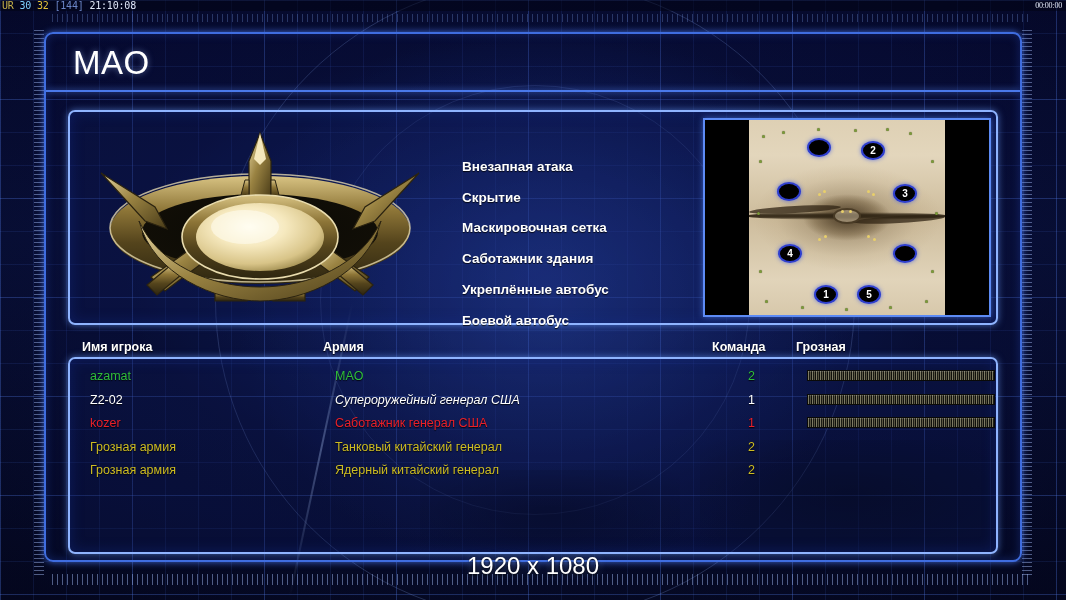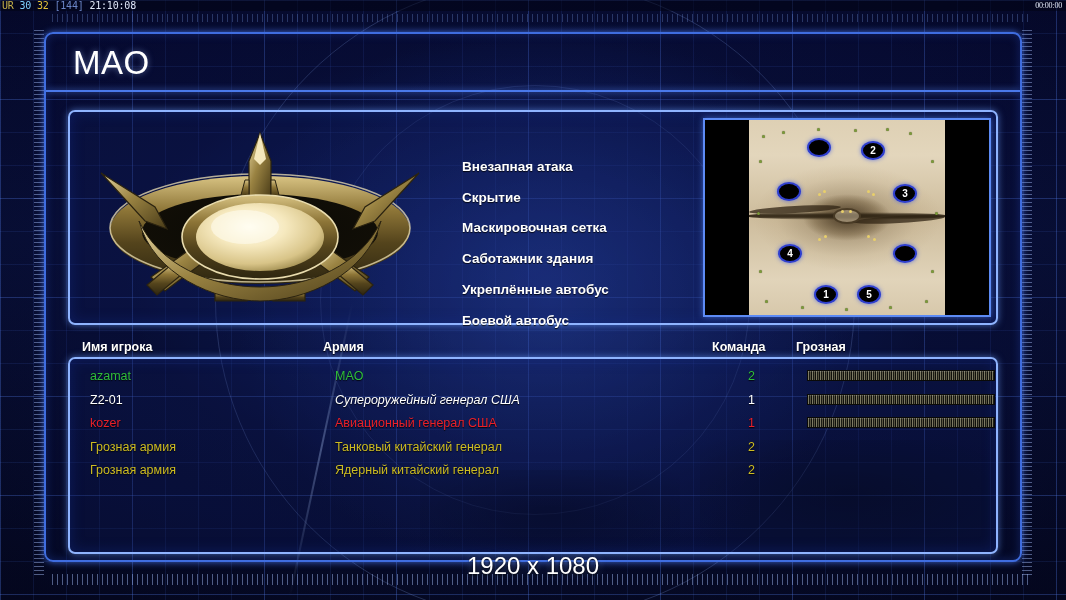--- a/index.html
+++ b/index.html
@@ -457,28 +457,28 @@
   </div>
 
   <div class="rows" id="player-rows">
       <div class="row" style="top: 8px;">
         <div class="cell c-name" style="color: rgb(47, 189, 58);">azamat</div>
         <div class="cell c-army" style="color: rgb(47, 189, 58);">MAO</div>
         <div class="cell c-team" style="color: rgb(47, 189, 58);">2</div>
         <div class="progbar"></div>
       </div>
       <div class="row" style="top: 31.6px;">
-        <div class="cell c-name" style="color: rgb(255, 255, 255);">Z2-01</div>
+        <div class="cell c-name" style="color: rgb(255, 255, 255);">Z2-02</div>
         <div class="cell c-army" style="color: rgb(255, 255, 255); font-style: italic;">Супероружейный генерал США</div>
         <div class="cell c-team" style="color: rgb(255, 255, 255);">1</div>
         <div class="progbar"></div>
       </div>
       <div class="row" style="top: 55.2px;">
         <div class="cell c-name" style="color: rgb(232, 32, 42);">kozer</div>
-        <div class="cell c-army" style="color: rgb(232, 32, 42);">Авиационный генерал США</div>
+        <div class="cell c-army" style="color: rgb(232, 32, 42);">Саботажник генерал США</div>
         <div class="cell c-team" style="color: rgb(232, 32, 42);">1</div>
         <div class="progbar"></div>
       </div>
       <div class="row" style="top: 78.8px;">
         <div class="cell c-name" style="color: rgb(204, 187, 34);">Грозная армия</div>
         <div class="cell c-army" style="color: rgb(204, 187, 34);">Танковый китайский генерал</div>
         <div class="cell c-team" style="color: rgb(204, 187, 34);">2</div>
       </div>
       <div class="row" style="top: 102.4px;">
         <div class="cell c-name" style="color: rgb(204, 187, 34);">Грозная армия</div>

